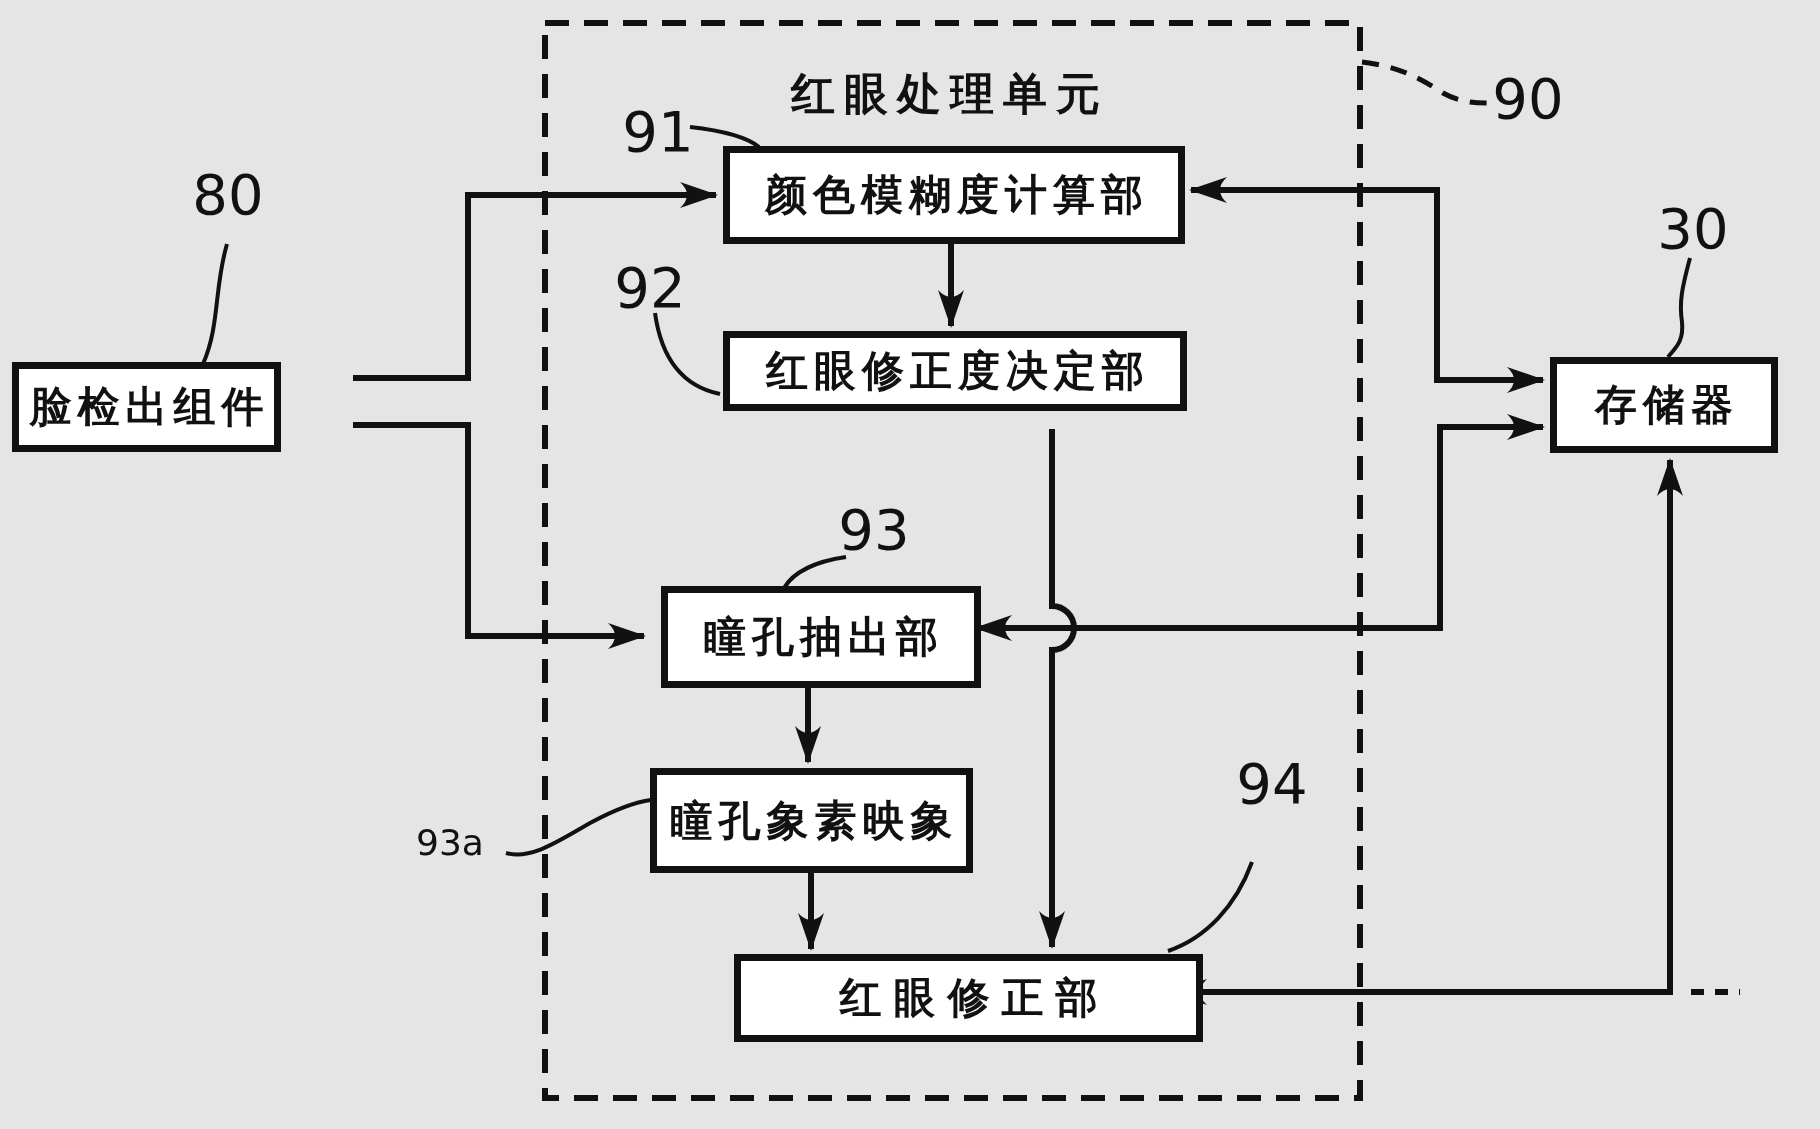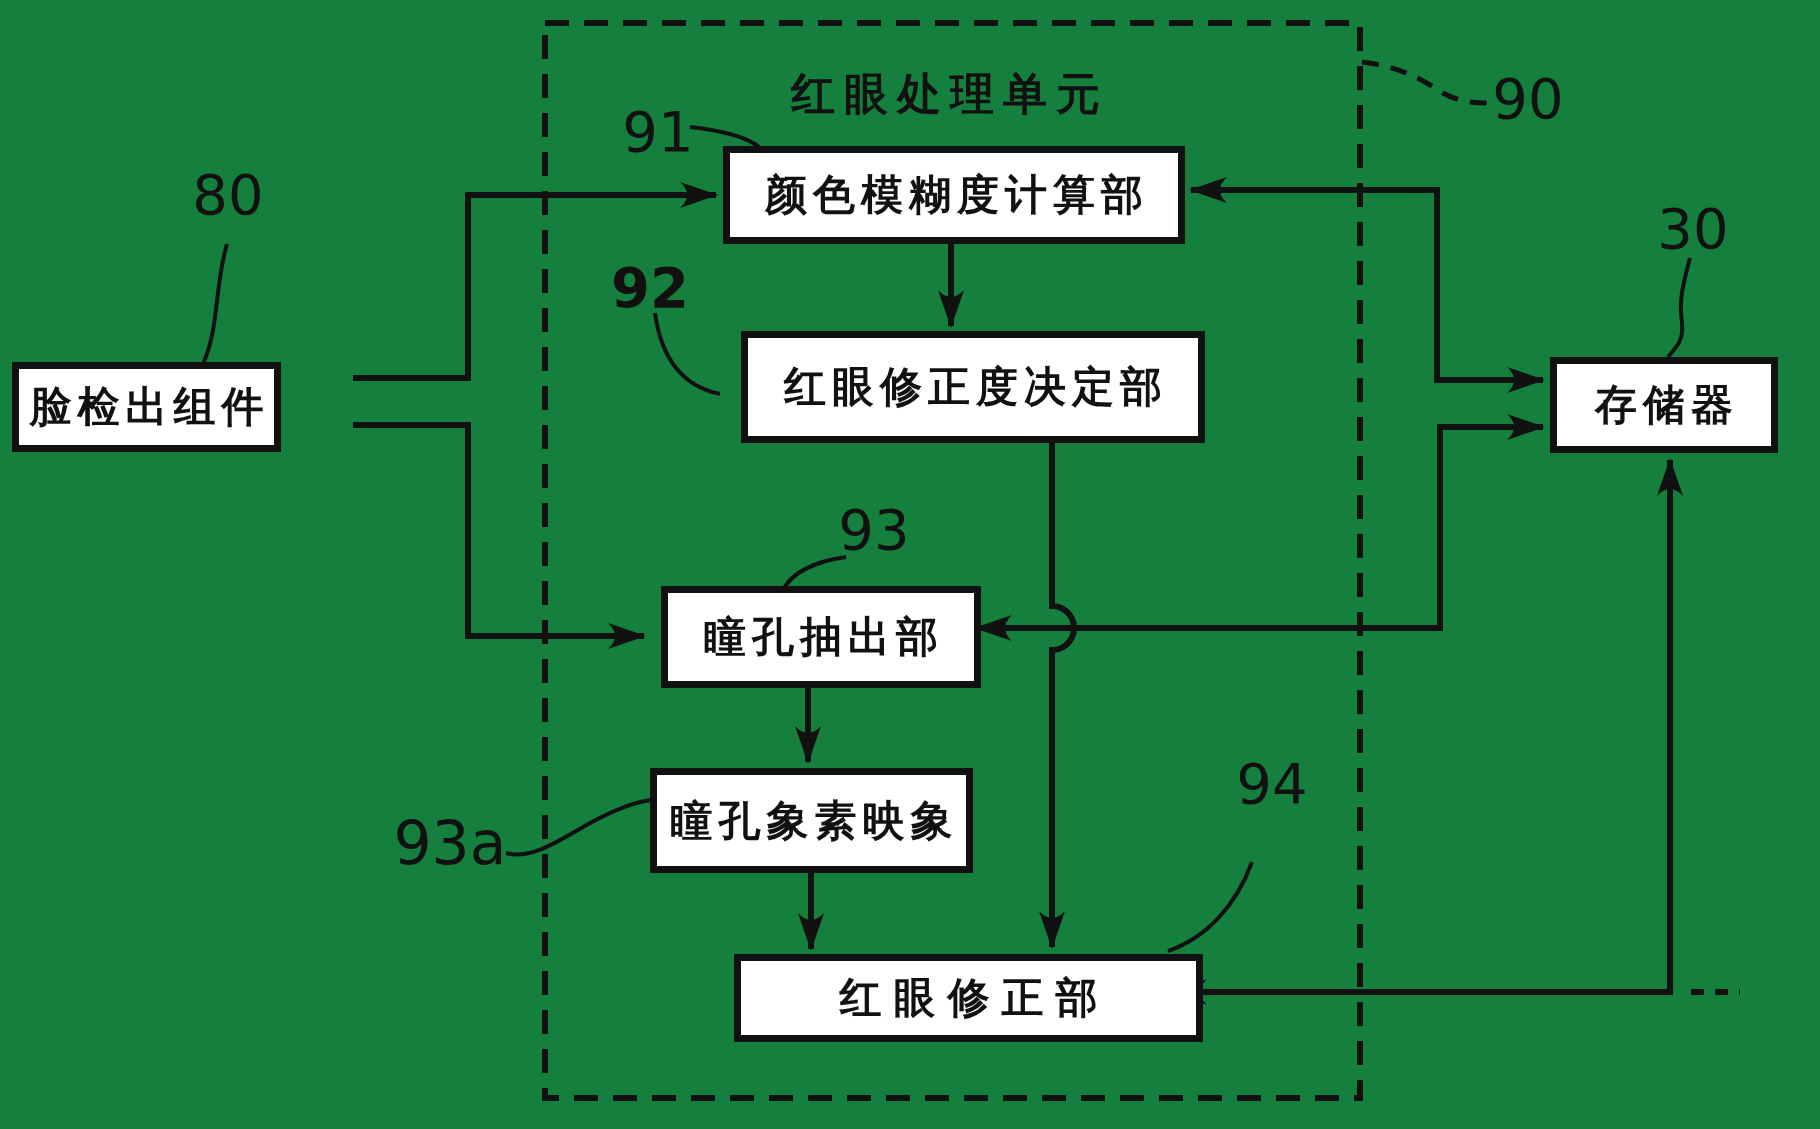--- a/index.html
+++ b/index.html
@@ -1,19 +1,19 @@
 <!DOCTYPE html>
 <html><head>
 <meta charset="utf-8">
 <style>
   html,body{margin:0;padding:0;background:#ffffff;}
   .canvas{
     position:relative;
     width:1820px;height:1129px;
-    background:#15803d;
+    background:#e5e5e5;
     font-family:"DejaVu Sans", sans-serif;
     color:#111111;
     overflow:hidden;
   }
   svg.wires{position:absolute;left:0;top:0;width:1820px;height:1129px;}
   .node{
     position:absolute;
     border:7px solid #111111;
     background:#ffffff;
     display:flex;align-items:center;justify-content:center;
@@ -30,21 +30,21 @@
   }
   .node-94 .lbl{letter-spacing:12px;transform:translateX(6px);}
   .ref{
     position:absolute;
     font-size:56px;
     font-weight:500;
     line-height:1;
     transform:translate(-50%,-50%);
     white-space:nowrap;
   }
-  .ref-93a{font-size:60px;}
+  .ref-93a{font-size:36px;}
   .unit-title{
     position:absolute;
     left:950px;top:72px;
     transform:translateX(-50%);
     font-size:44px;
     font-weight:600;
     letter-spacing:9px;
     white-space:nowrap;
     line-height:1;
   }
@@ -95,21 +95,21 @@
   <div class="unit-title">红眼处理单元</div>
 
   <div class="node" style="left:12px;top:362px;width:269px;height:90px;">
     <span class="lbl">脸检出组件</span>
   </div>
 
   <div class="node" style="left:723px;top:146px;width:462px;height:98px;">
     <span class="lbl">颜色模糊度计算部</span>
   </div>
 
-  <div class="node" style="left:723px;top:331px;width:464px;height:112px;margin-left:18px;">
+  <div class="node" style="left:723px;top:331px;width:464px;height:80px;">
     <span class="lbl">红眼修正度决定部</span>
   </div>
 
   <div class="node" style="left:650px;top:586px;width:320px;height:102px;margin-left:11px;">
     <span class="lbl">瞳孔抽出部</span>
   </div>
 
   <div class="node" style="left:650px;top:768px;width:323px;height:105px;">
     <span class="lbl">瞳孔象素映象</span>
   </div>
@@ -117,20 +117,20 @@
   <div class="node node-94" style="left:734px;top:954px;width:469px;height:88px;">
     <span class="lbl">红眼修正部</span>
   </div>
 
   <div class="node" style="left:1550px;top:357px;width:228px;height:96px;">
     <span class="lbl">存储器</span>
   </div>
 
   <div class="ref" style="left:228px;top:195px;">80</div>
   <div class="ref" style="left:658px;top:132px;">91</div>
-  <div class="ref" style="left:650px;top:288px;font-weight:bold;">92</div>
+  <div class="ref" style="left:650px;top:288px;">92</div>
   <div class="ref" style="left:874px;top:530px;">93</div>
   <div class="ref ref-93a" style="left:450px;top:843px;">93a</div>
   <div class="ref" style="left:1272px;top:784px;text-align:right;">94</div>
   <div class="ref" style="left:1693px;top:229px;">30</div>
   <div class="ref" style="left:1528px;top:99px;">90</div>
 
 </div>
 
 </body></html>

